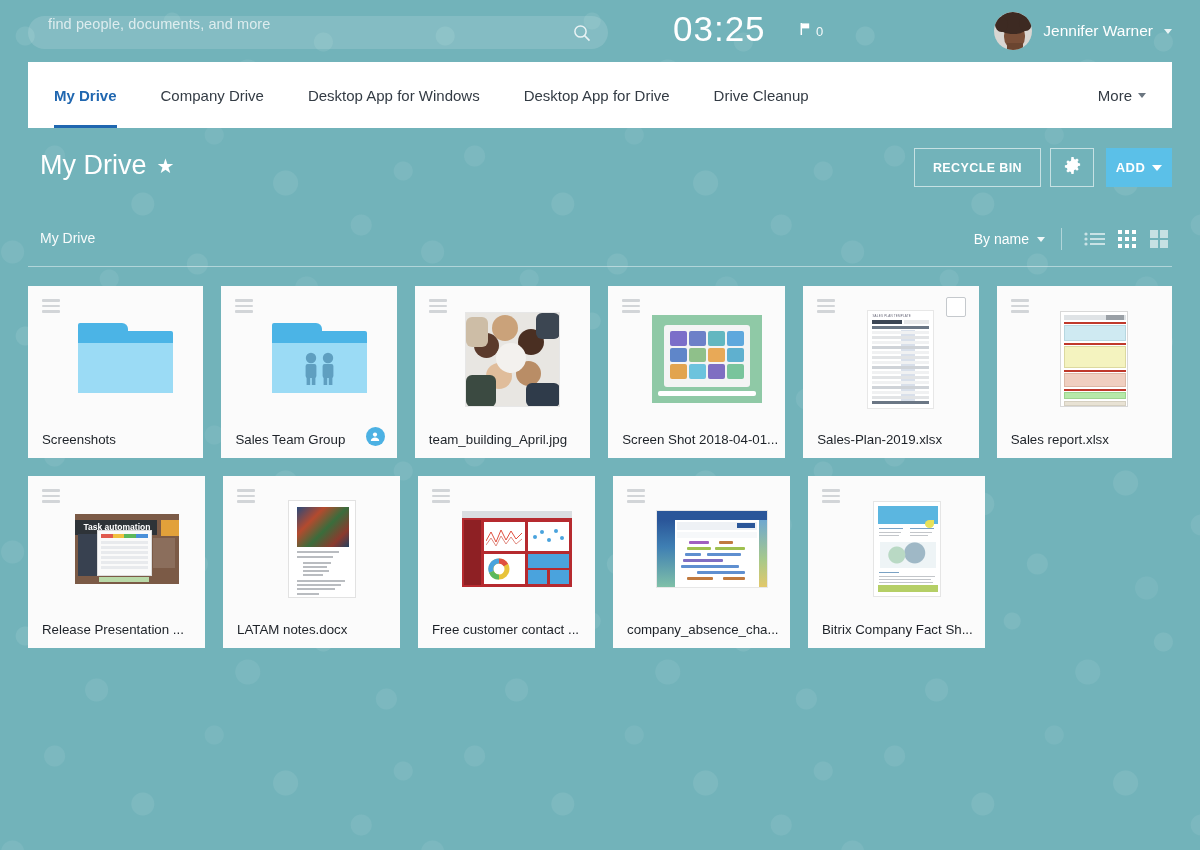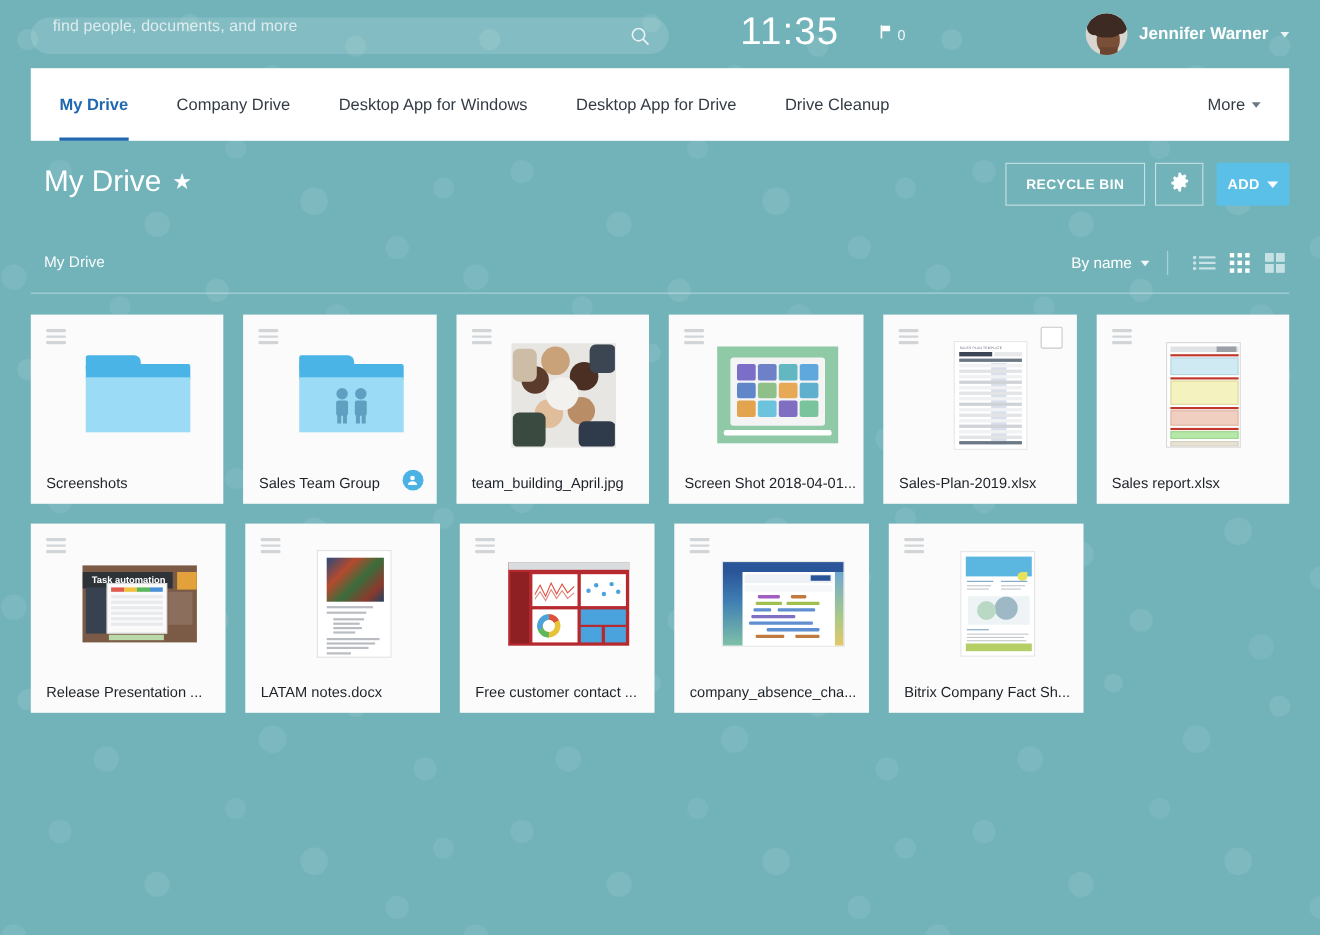--- a/index.html
+++ b/index.html
@@ -59,21 +59,21 @@
   }
   .avatar .hair { position:absolute; left:4px; top:0px; width:30px; height:22px;
      background:#3d2a22; border-radius:50% 50% 42% 42%; }
   .avatar .hair2 { position:absolute; left:1px; top:5px; width:13px; height:15px;
      background:#3d2a22; border-radius:50%; }
   .avatar .hair3 { position:absolute; left:25px; top:4px; width:13px; height:15px;
      background:#3d2a22; border-radius:50%; }
   .avatar .face { position:absolute; left:10px; top:12px; width:21px; height:25px;
      background:#7a4f38; border-radius:46% 46% 48% 48%; }
   .avatar .neck { position:absolute; left:13px; top:31px; width:16px; height:10px; background:#6b4530; }
-  .username { font-size:15.5px; color:#fff; font-weight:700; }
+  .username { font-size:15.5px; color:#fff; font-weight:400; }
   .caret-down { width:0;height:0;border-left:4.5px solid transparent;border-right:4.5px solid transparent;border-top:5px solid rgba(255,255,255,.85); }
 
   
   .tabstrip {
     position:absolute; left:28px; top:62px; width:1144px; height:66px;
     background:#ffffff; display:flex; align-items:center; padding:0 26px;
   }
   .tab {
     position:relative; font-size:15px; color:#333b44; margin-right:44px;
     height:66px; display:flex; align-items:center; cursor:pointer; white-space:nowrap;
@@ -233,21 +233,21 @@
     <div class="global-search">
       <span class="gs-text">find people, documents, and more</span>
       <span class="gs-icon">
         <svg width="20" height="20" viewBox="0 0 20 20">
             <circle cx="8.5" cy="8.5" r="5.6" fill="none" stroke="#ffffff" stroke-width="1.5"></circle>
             <line x1="12.6" y1="12.6" x2="17.5" y2="17.6" stroke="#ffffff" stroke-width="1.6"></line>
           </svg>
       </span>
     </div>
 
-    <div class="clock">11:35</div>
+    <div class="clock">03:25</div>
 
     <div class="flagbox">
       <span>
         <svg width="11" height="14" viewBox="0 0 11 14">
             <path d="M1.3 1v12" stroke="#ffffff" stroke-width="1.5"></path>
             <path d="M2 1.4h7.2v5H2z" fill="#ffffff"></path>
           </svg>
       </span>
       <span class="cnt">0</span>
     </div>

